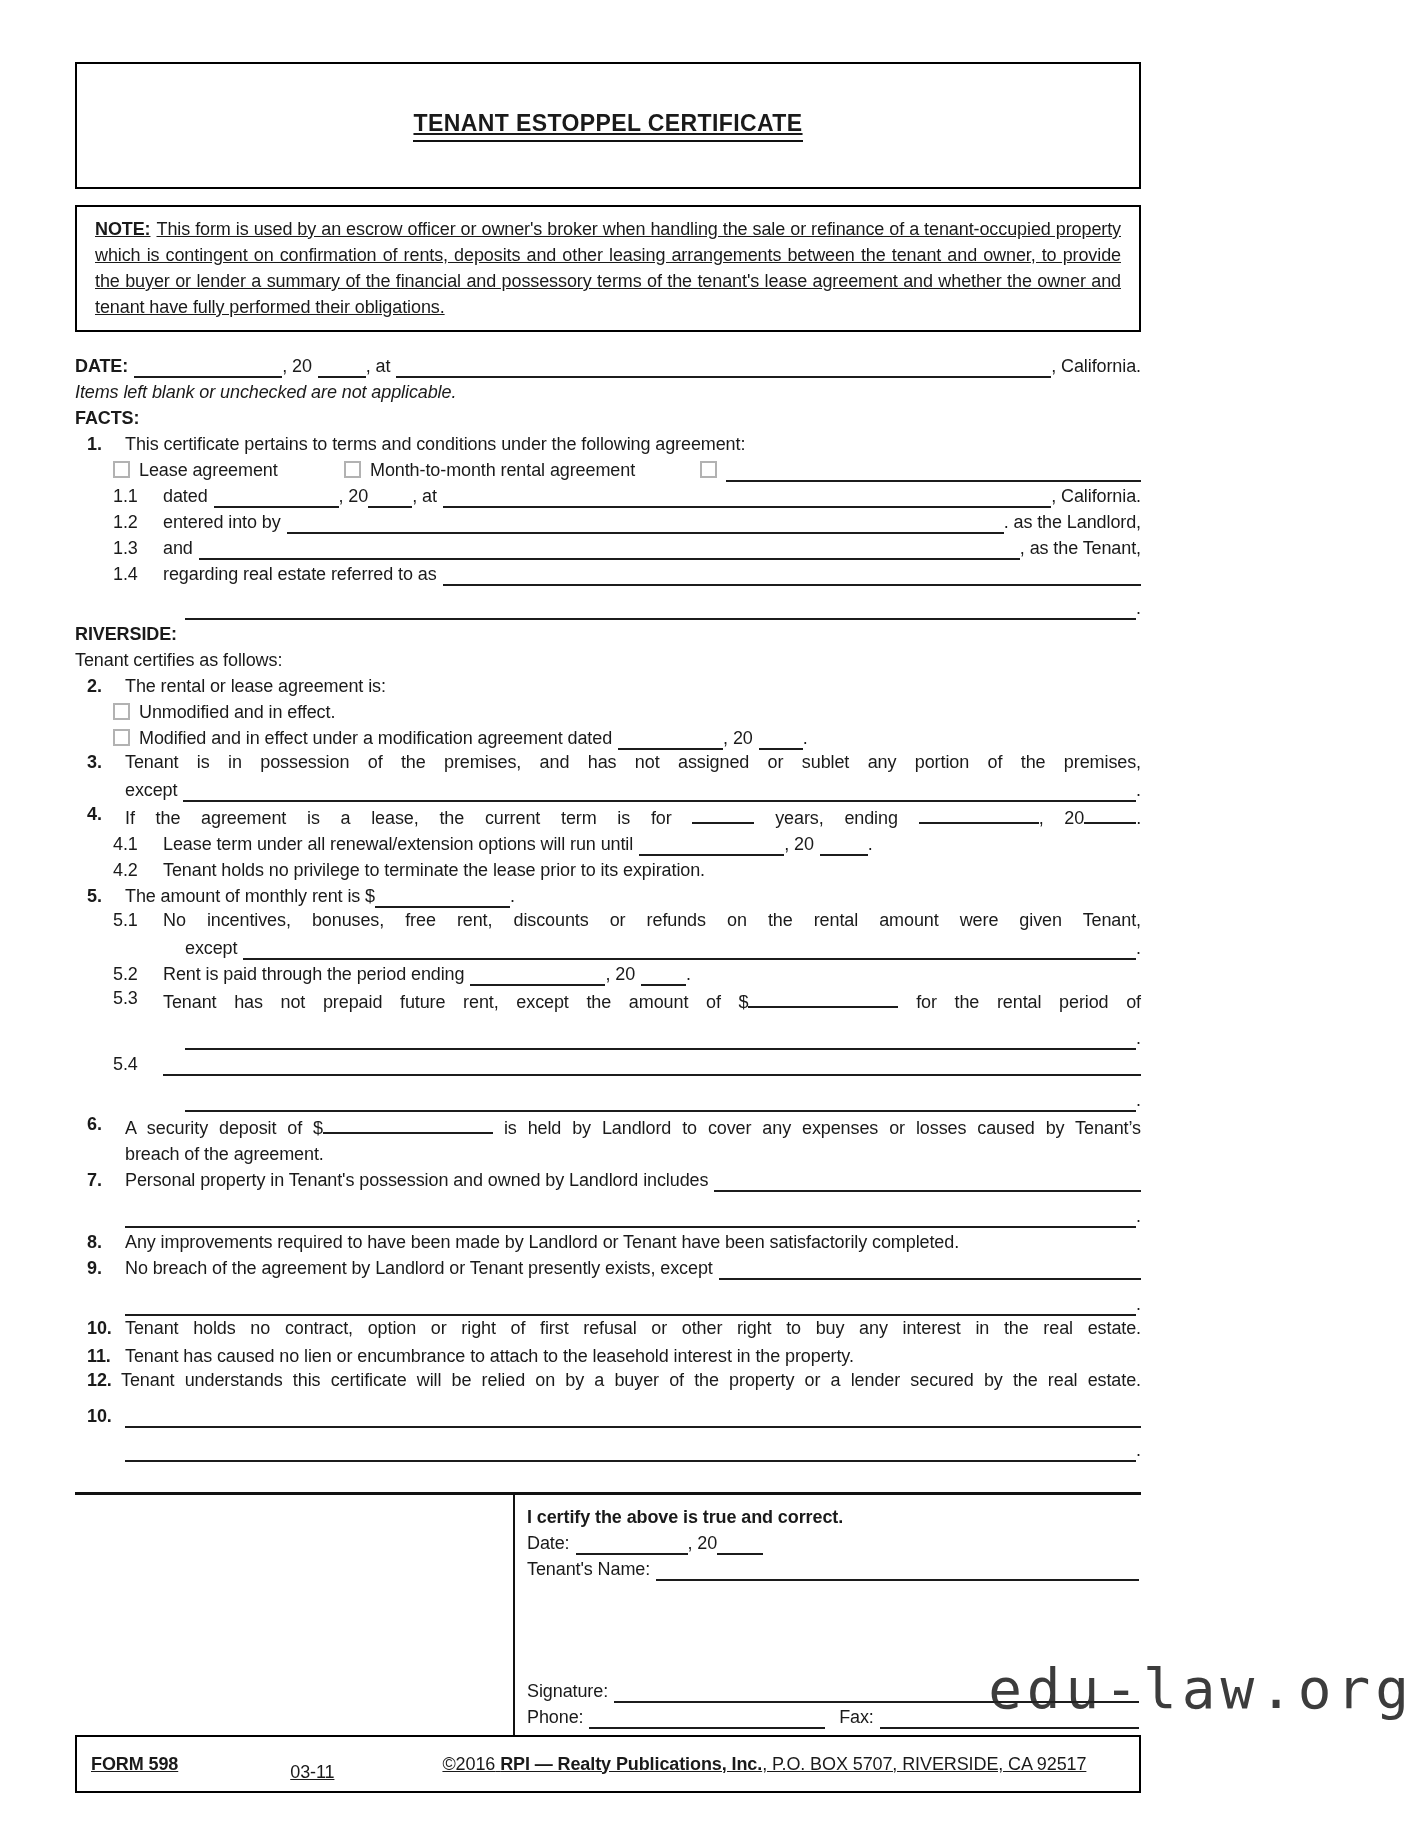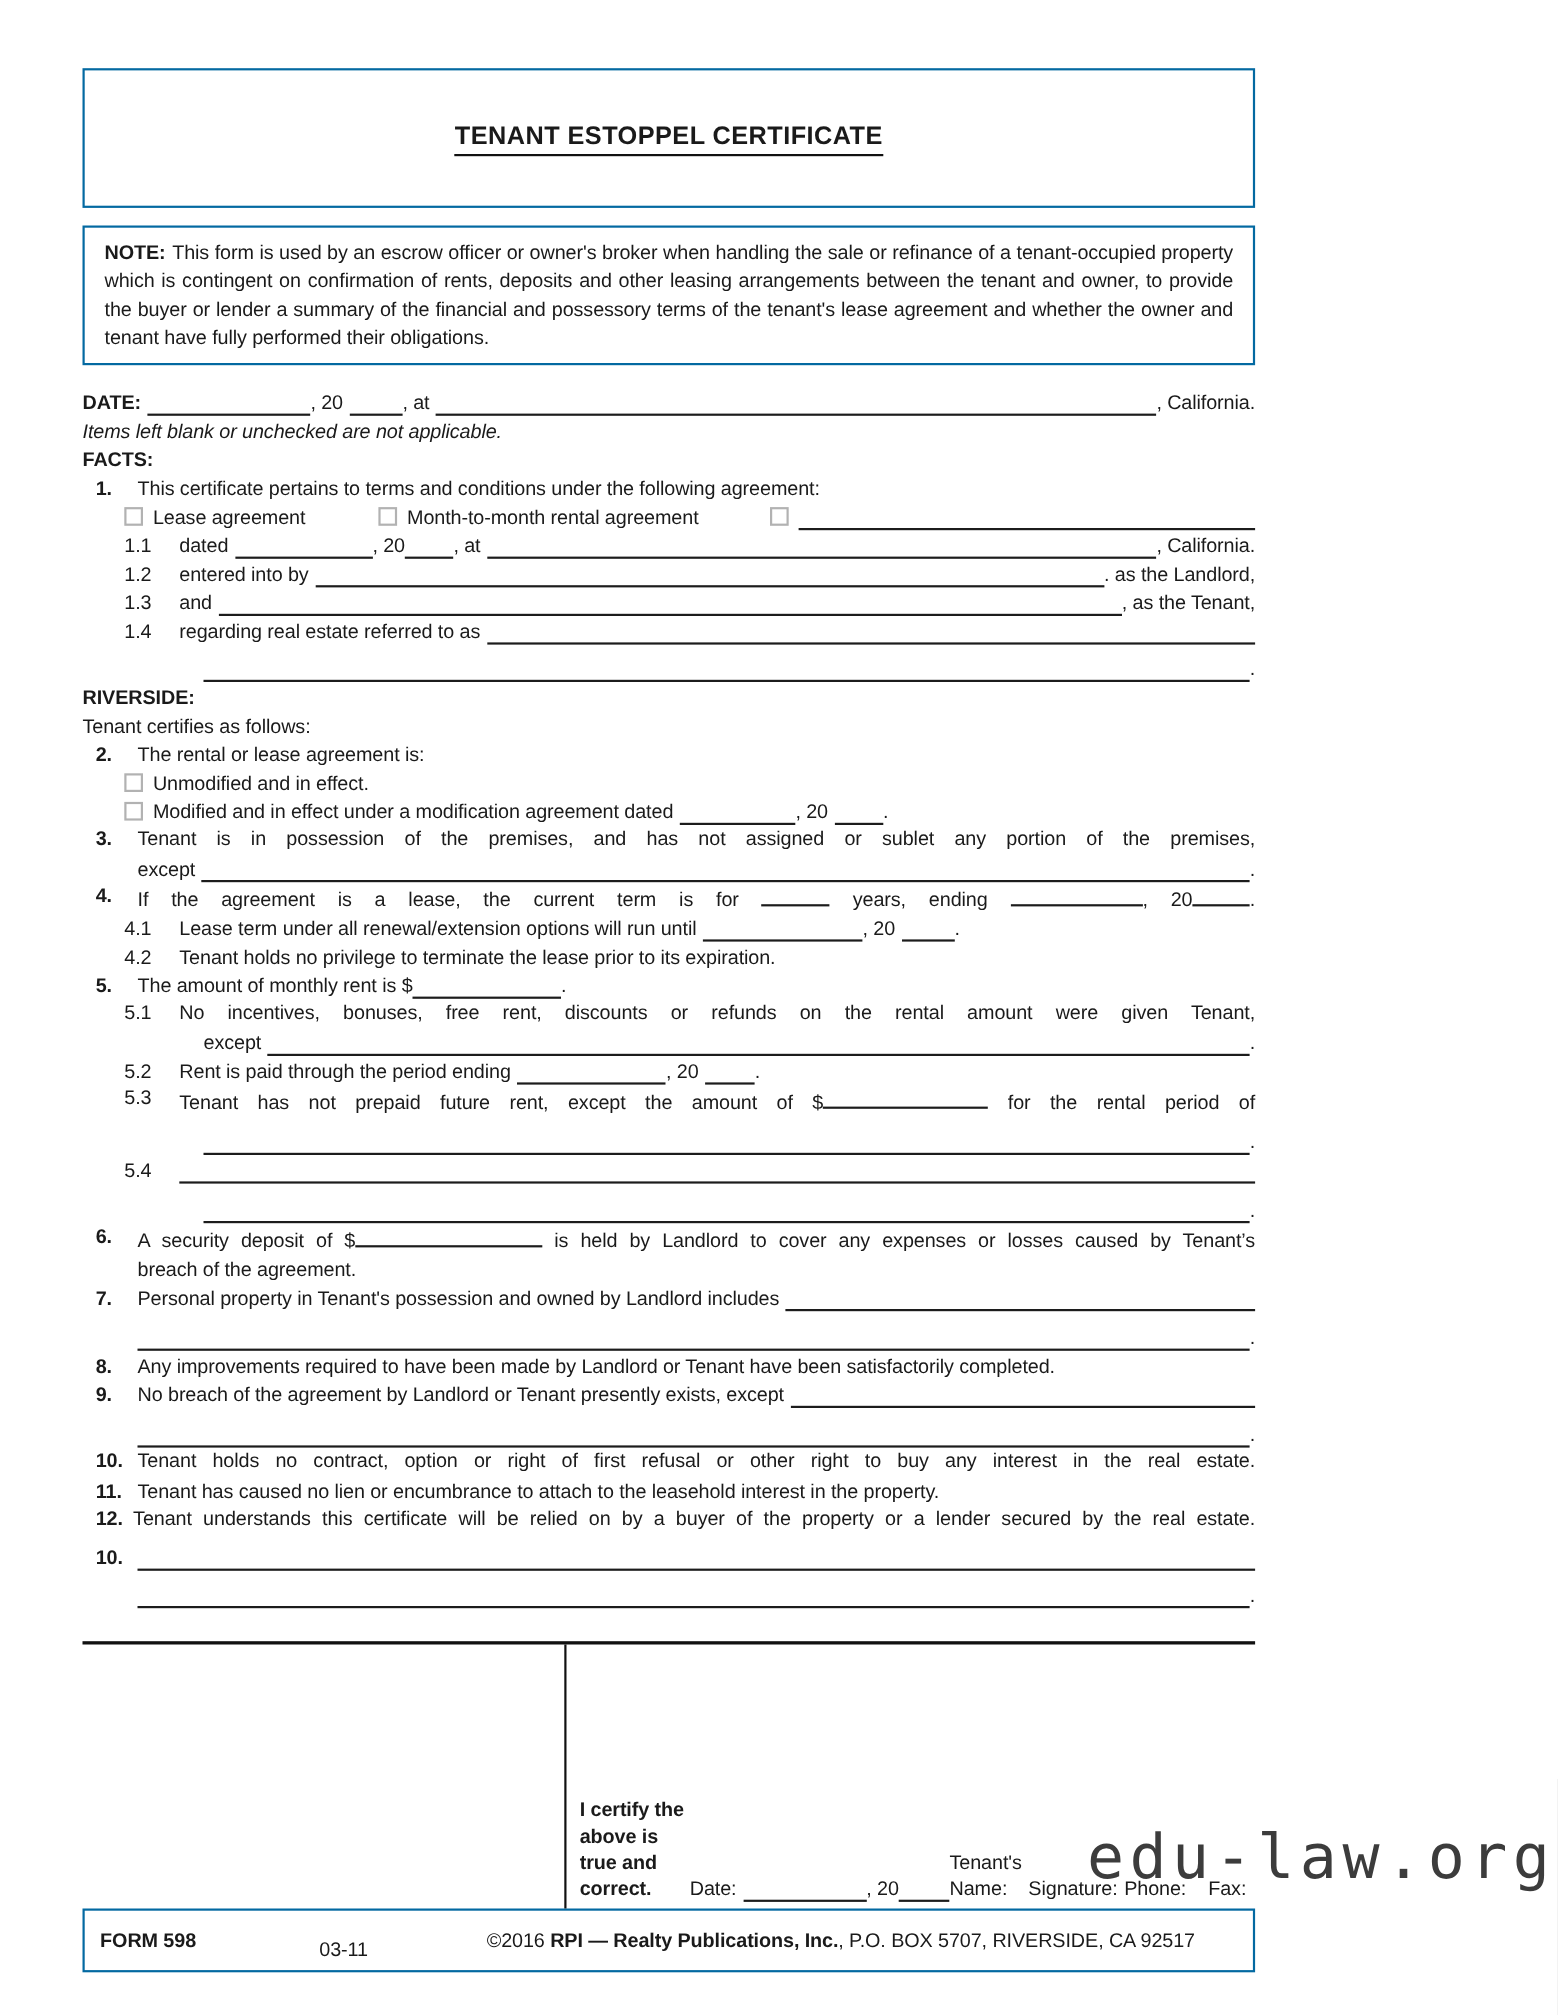--- a/index.html
+++ b/index.html
@@ -7,21 +7,21 @@
     position:relative;
     width:1416px;height:1832px;
     background:#ffffff;
     font-family:"Liberation Sans", sans-serif;
     color:#1a1a1a;
     font-size:18px;
     letter-spacing:-0.1px;
     overflow:hidden;
   }
   .content{position:absolute;left:75px;top:62px;width:1066px;}
-  .box{border:2px solid #0369a1;}
+  .box{border:2px solid #000000;text-decoration:underline;}
   .title-box{
     height:123px;display:flex;align-items:center;justify-content:center;
     margin-bottom:16px;
   }
   .title{
     font-size:23px;font-weight:bold;letter-spacing:.4px;
     border-bottom:2px solid #111;padding-bottom:3px;
   }
   .note-box{
     padding:9px 18px 10px 18px;margin-bottom:20px;
@@ -55,21 +55,21 @@
     display:inline-block;width:13px;height:13px;border:2px solid #b2b2b2;
     margin-right:9px;flex-shrink:0;margin-bottom:4px;align-self:flex-end;
   }
   .sp{margin-right:6px;}
   .nsp{white-space:pre;}
   
   .sigwrap{
     display:flex;border-top:3px solid #111;margin-top:30px;height:240px;
   }
   .sigleft{width:438px;border-right:2px solid #111;flex-shrink:0;}
-  .sigright{flex:1;padding:8px 2px 6px 12px;display:flex;flex-direction:row;}
+  .sigright{flex:1;padding:8px 2px 6px 12px;display:flex;flex-direction:column;}
   .sigspacer{flex:1;}
   
   .footer{
     height:54px;display:flex;align-items:center;
     padding:0 14px;
   }
   .footer .rev{margin-left:112px;margin-top:17px;}
   .footer .copy{margin-left:108px;text-align:right;}
   .watermark{
     position:absolute;top:1656px;right:2px;

